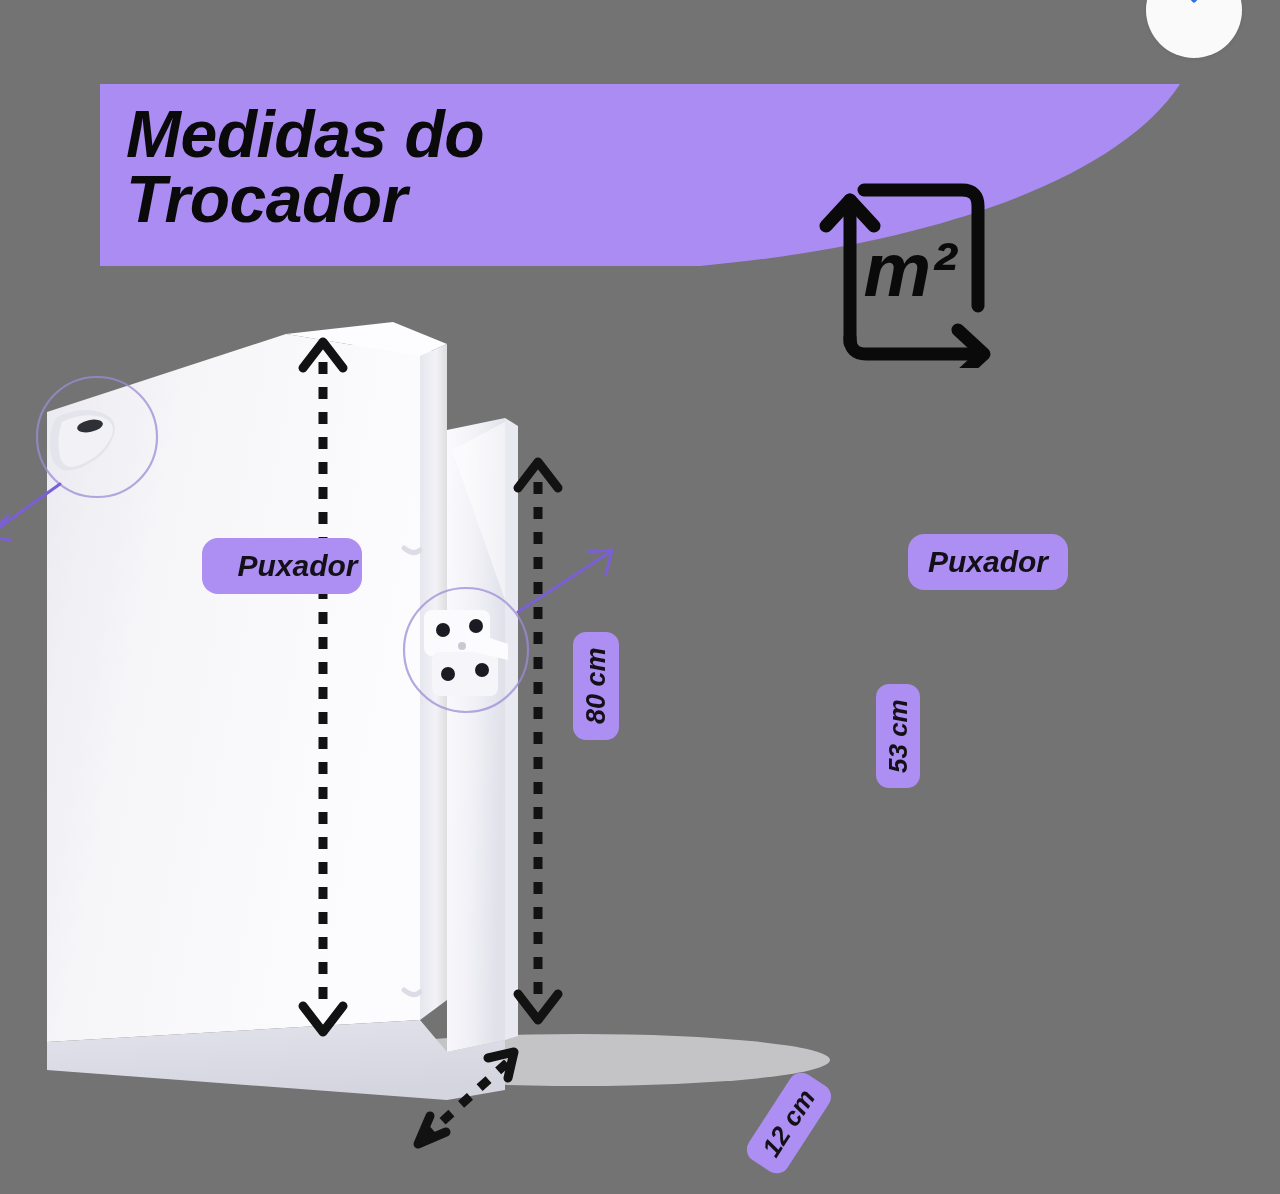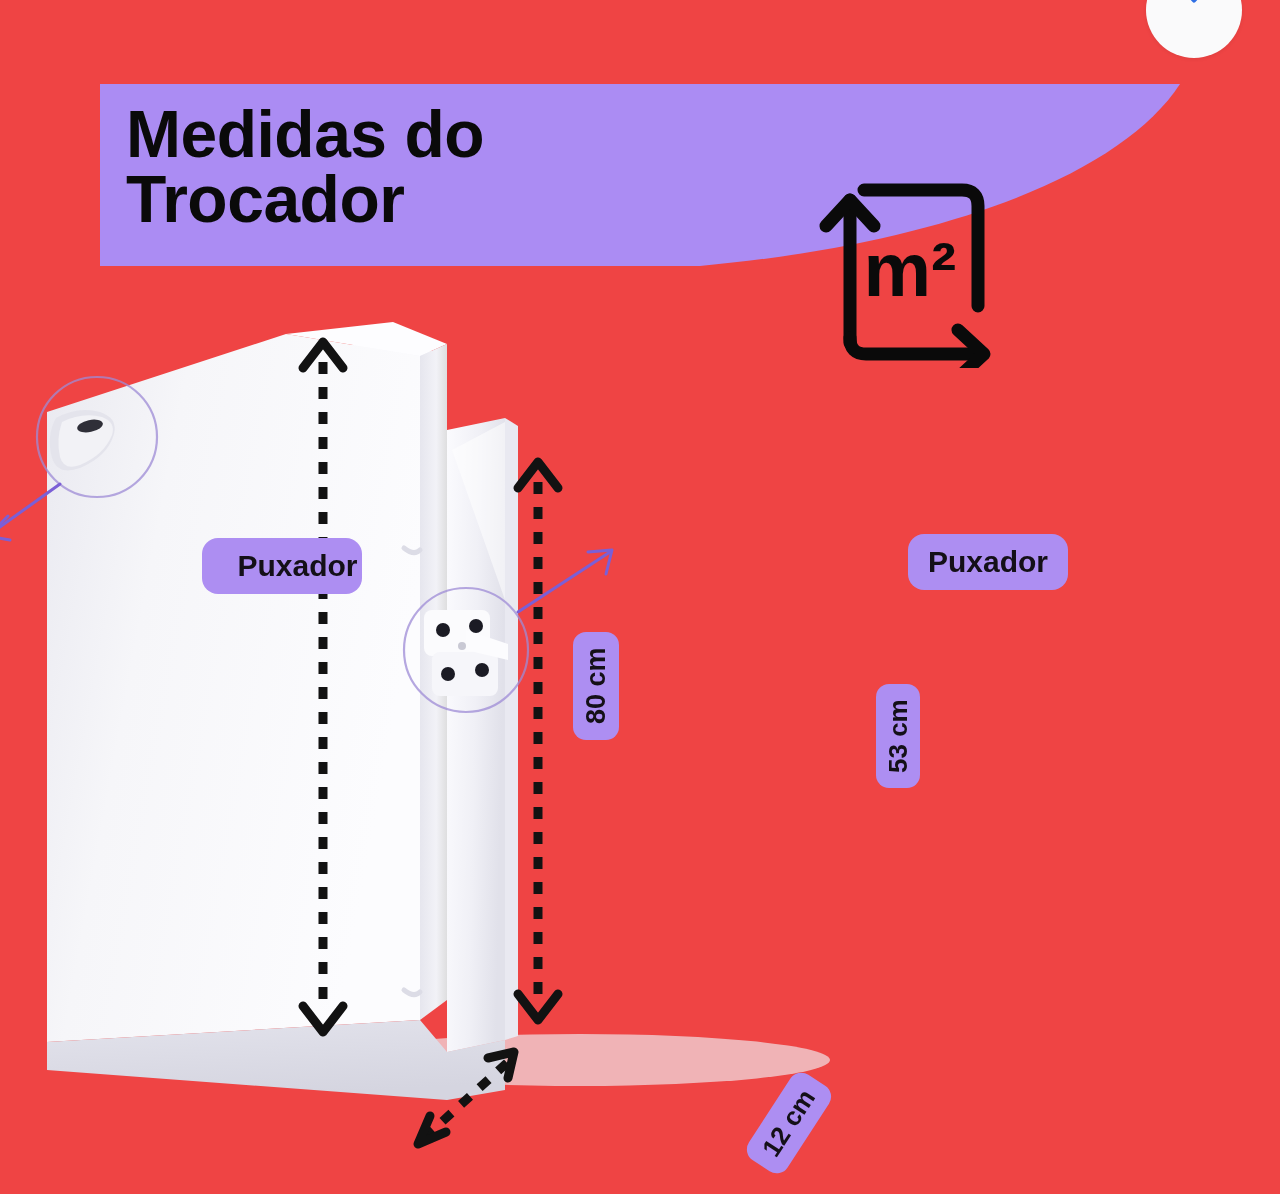--- a/index.html
+++ b/index.html
@@ -9,21 +9,22 @@
     height: 1194px;
     background: #ffffff;
     font-family: "Liberation Sans", sans-serif;
     overflow: hidden;
   }
 
   #stage {
     position: relative;
     width: 1280px;
     height: 1194px;
-    background: #ef4444;
+    background: #737373;
+    font-style: italic;
   }
 
   
   .corner-button {
     position: absolute;
     top: -38px;
     right: 38px;
     width: 96px;
     height: 96px;
     border-radius: 50%;

